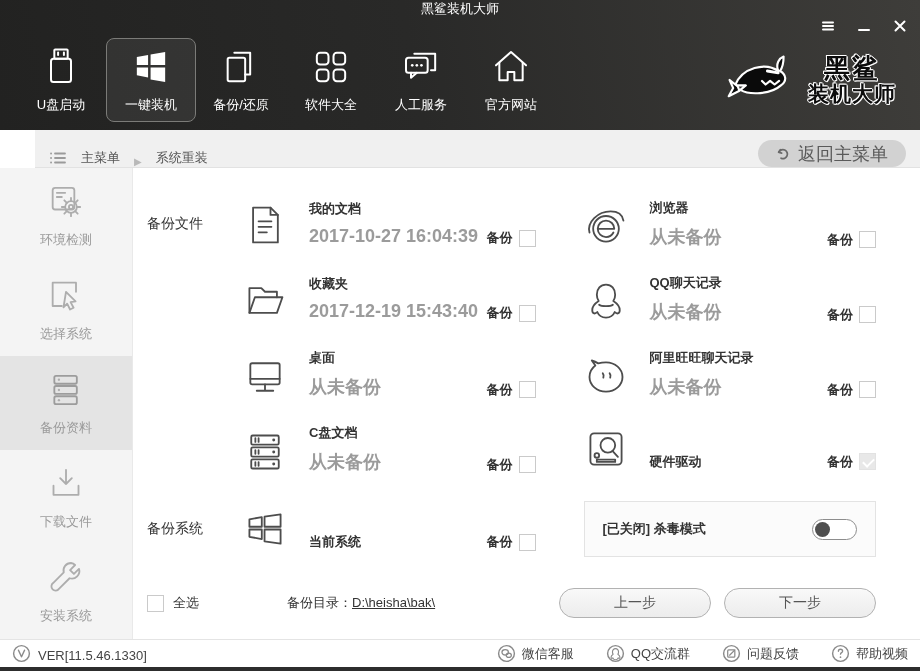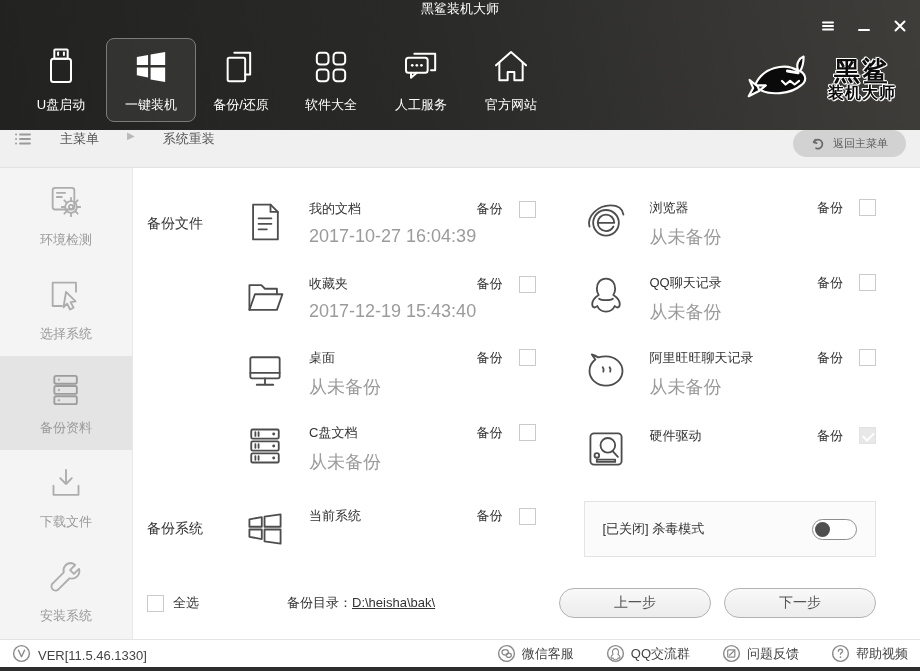--- a/index.html
+++ b/index.html
@@ -15,48 +15,48 @@
   .win-btn svg { width:12px; height:12px; stroke:#fff; stroke-width:2; fill:none; stroke-linecap:round; }
   .nav { height:100px; display:flex; align-items:center; padding:0 16px; }
   .nav-item { width:90px; height:84px; display:flex; flex-direction:column; align-items:center; justify-content:center; gap:9px; color:#fff; font-size:13px; border:1px solid transparent; border-radius:8px; cursor:pointer; flex:none; }
   .nav-item.active { border-color:#79797six; border-color:#7b7b78; background:rgba(255,255,255,.07); }
   .nav-item svg { width:40px; height:40px; fill:none; stroke:#fff; stroke-width:2.4; stroke-linecap:round; stroke-linejoin:round; }
   .nav-item svg.filled { fill:#fff; stroke:none; }
   .logo { margin-left:auto; display:flex; align-items:center; gap:10px; padding-right:8px; }
   .logo svg { width:72px; height:58px; }
   .logo-text { color:#0c0c0c; text-shadow:-1px 0 #fff,1px 0 #fff,0 -1px #fff,0 1px #fff,1px 1px #fff,-1px -1px #fff; font-weight:bold; line-height:1.05; text-align:center; }
   .logo-text .l1 { font-size:26px; letter-spacing:2px; }
-  .logo-text .l2 { font-size:16px; letter-spacing:1px; }
+  .logo-text .l2 { font-size:21px; letter-spacing:1px; }
 
   
-  .breadcrumb { height:38px; background:#f0f0f0; border-bottom:1px solid #e2e2e2; display:flex; align-items:flex-start; gap:28px; padding:0 14px; font-size:13px; color:#555; flex:none; }
+  .breadcrumb { height:38px; background:#f0f0f0; border-bottom:1px solid #e2e2e2; display:flex; align-items:flex-end; gap:14px; padding:0 14px; font-size:13px; color:#555; flex:none;margin-left:35px; }
   .crumb-sep { color:#b9b9b9; font-size:10px; }
-  .back-btn { margin-left:auto; height:27px; background:#d2d2d2; border:none; border-radius:14px; display:flex; align-items:center; gap:8px; padding:0 18px; font-size:11px; color:#5a5a5a; cursor:pointer; }
+  .back-btn { margin-left:auto; height:27px; background:#d2d2d2; border:none; border-radius:14px; display:flex; align-items:center; gap:8px; padding:0 18px; font-size:18px; color:#5a5a5a; cursor:pointer; }
   .back-btn svg { width:14px; height:14px; fill:none; stroke:#6a6a6a; stroke-width:2; stroke-linecap:round; stroke-linejoin:round; }
 
   
   .body { flex:1; display:flex; min-height:0; }
   .sidebar { width:133px; flex:none; background:#f4f4f4; border-right:1px solid #e9e9e9; display:flex; flex-direction:column; }
   .side-item { height:94px; display:flex; flex-direction:column; align-items:center; justify-content:center; gap:9px; color:#9a9a9a; font-size:13px; cursor:pointer; }
   .side-item svg { width:40px; height:40px; fill:none; stroke:#adadad; stroke-width:2.2; stroke-linecap:round; stroke-linejoin:round; }
   .side-item.active { background:#e4e4e4; }
   .side-item.active svg { stroke:#9c9c9c; }
 
   .main { flex:1; background:#fff; padding:18px 44px 0 14px; display:flex; flex-direction:column; }
   .row { display:flex; align-items:center; height:75px; }
   .row.sys { height:86px; }
   .group-col { width:96px; flex:none; font-size:14px; color:#333; }
-  .cell { flex:1; display:flex; align-items:flex-start; min-width:0; }
+  .cell { flex:1; display:flex; align-items:flex-end; min-width:0;font-weight:bold; }
   .cell + .cell { margin-left:48px; }
   .item-icon { flex:none; width:44px; height:44px; color:#4d4d4d; }
   .item-icon svg { width:44px; height:44px; fill:none; stroke:currentColor; stroke-width:2; stroke-linecap:round; stroke-linejoin:round; }
   .item-info { margin-left:22px; display:flex; flex-direction:column; gap:8px; min-width:0; }
   .item-name { font-size:13px; color:#333; white-space:nowrap; }
   .item-status { font-size:18px; color:#9b9b9b; white-space:nowrap; }
-  .backup { margin-left:auto; display:flex; align-items:center; gap:16px; font-size:13px; color:#333; flex:none; }
+  .backup { margin-left:auto; display:flex; align-items:center; gap:6px; font-size:13px; color:#333; flex:none; }
   .cb { width:17px; height:17px; border:1px solid #cacaca; background:#fff; cursor:pointer; position:relative; flex:none; }
   .cb.checked-disabled { background:#e8e8e8; border-color:#e2e2e2; cursor:default; }
   .cb.checked-disabled::after { content:""; position:absolute; left:3px; top:4px; width:9px; height:5px; border-left:2px solid #fff; border-bottom:2px solid #fff; transform:rotate(-45deg); }
 
   .av-panel { width:100%; height:56px; border:1px solid #e3e3e3; background:#fbfbfb; display:flex; align-items:center; padding:0 18px; font-size:13px; color:#333; }
   .toggle { margin-left:auto; width:45px; height:21px; border:1px solid #8d8d8d; border-radius:11px; background:#fff; position:relative; cursor:pointer; flex:none; }
   .toggle .knob { position:absolute; left:2px; top:2px; width:15px; height:15px; border-radius:50%; background:#4f4f4f; }
 
   .bottom-row { margin-top:16px; display:flex; align-items:center; }
   .select-all { display:flex; align-items:center; gap:9px; font-size:13px; color:#333; }

